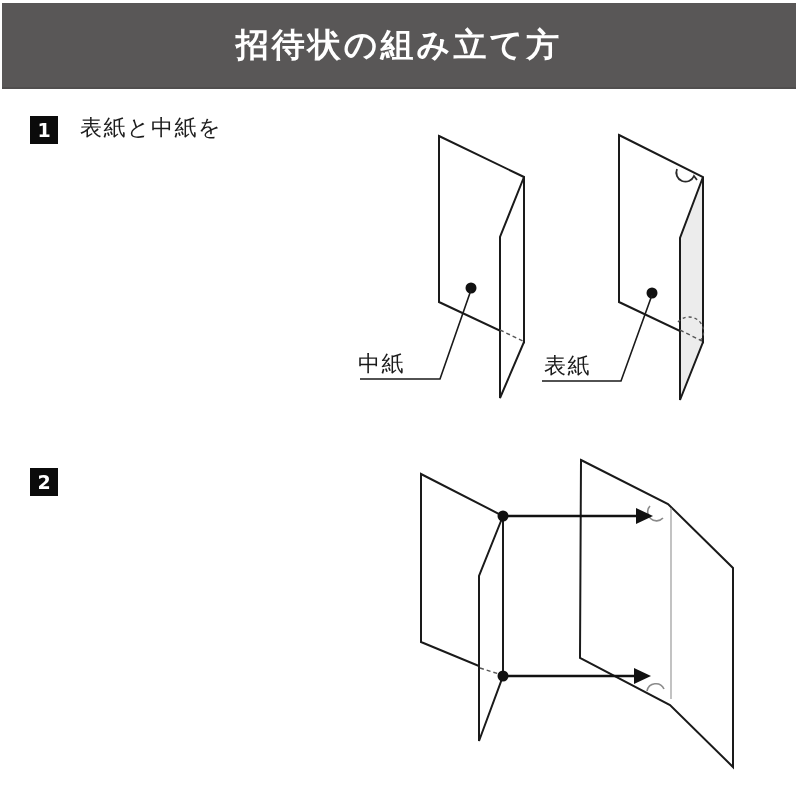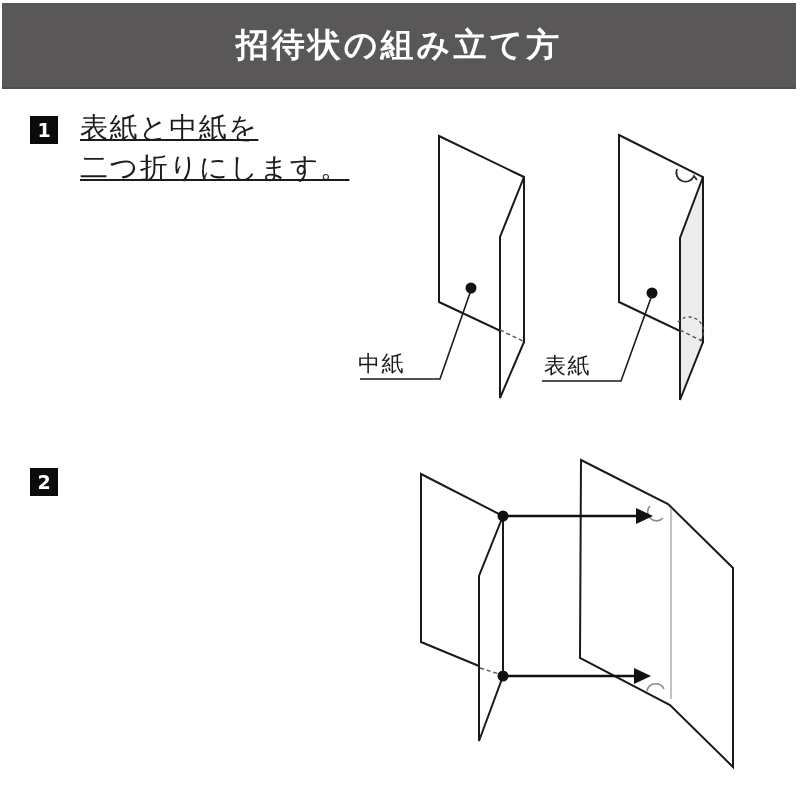--- a/index.html
+++ b/index.html
@@ -18,22 +18,22 @@
     color:#ffffff; font-size:33px; font-weight:bold; letter-spacing:3px;
   }
   .badge {
     position:absolute; width:28px; height:28px; background:#0b0b0b;
     color:#ffffff; display:flex; align-items:center; justify-content:center;
     font-size:19px; font-weight:bold;
   }
   #badge-1 { left:30px; top:116px; }
   #badge-2 { left:30px; top:468px; }
   .step-text {
-    position:absolute; left:80px; font-size:28px; line-height:40px;
-    letter-spacing:1.5px; font-weight:500; color:#1c1c1c;text-decoration:underline;
+    position:absolute; left:80px; font-size:22px; line-height:40px;
+    letter-spacing:1.5px; font-weight:500; color:#1c1c1c;
   }
   #step-1-text { top:108px; }
   #step-2-text { top:462px; }
   svg.diagram { position:absolute; left:0; top:0; }
   .svg-label {
     font-family:"DejaVu Sans","Liberation Sans",sans-serif;
     font-size:22px; fill:#1a1a1a; letter-spacing:1.5px; font-weight:500;
   }
 </style>
 </head>
@@ -41,21 +41,20 @@
 
 <div class="header">
   <div class="title">招待状の組み立て方</div>
 </div>
 
 <div class="badge" id="badge-1">
   <span>1</span>
 </div>
 <div class="step-text" id="step-1-text">
   <div>表紙と中紙を</div>
-  <div>二つ折りにします。</div>
 </div>
 
 <div class="badge" id="badge-2">
   <span>2</span>
 </div>
 <div class="step-text" id="step-2-text">
 </div>
 
 <svg class="diagram" width="800" height="800" viewBox="0 0 800 800">
 

